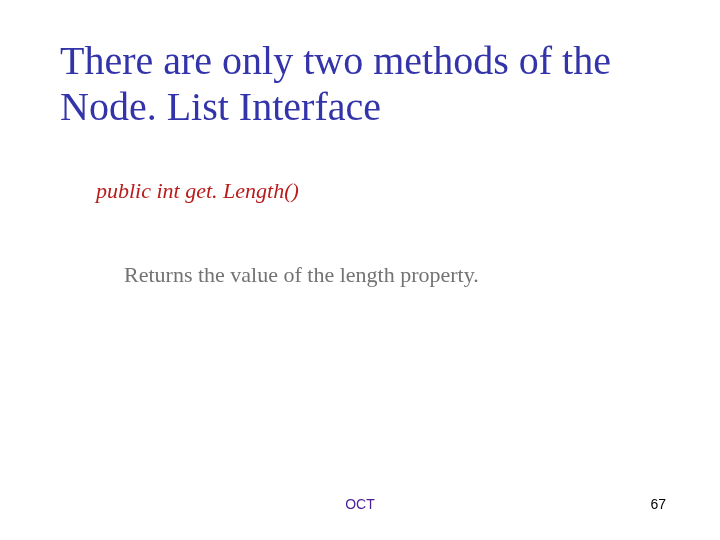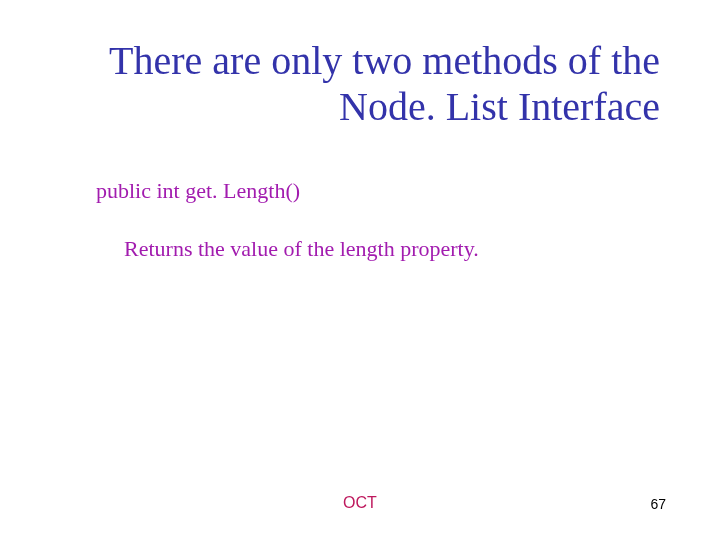--- a/index.html
+++ b/index.html
@@ -18,47 +18,48 @@
     .slide {
       width: 100%;
       height: 100%;
       position: relative;
       padding: 30px 60px 0 60px;
     }
     .title {
       color: #3333aa;
       font-size: 40px;
       font-weight: normal;
-      text-align: right;
+      text-align: left;
       line-height: 1.15;
       margin-top: 8px;
       margin-bottom: 48px;
     }
     .method-signature {
-      color: #a21caf;
+      color: #b91c1c;
       font-size: 22px;
       font-weight: normal;
       margin-left: 36px;
-      margin-bottom: 32px;
+      margin-bottom: 58px;
+      font-style: italic;
     }
     .method-description {
-      color: #a21caf;
+      color: #737373;
       font-size: 22px;
       font-weight: normal;
       margin-left: 64px;
     }
     .footer-center {
       position: absolute;
       bottom: 28px;
       left: 0;
       width: 100%;
       text-align: center;
       font-family: Arial, Helvetica, sans-serif;
-      font-size: 16px;
-      color: #be185d;
+      font-size: 14px;
+      color: #4c1d95;
     }
     .footer-right {
       position: absolute;
       bottom: 28px;
       right: 54px;
       font-family: Arial, Helvetica, sans-serif;
       font-size: 14px;
       color: #000000;
       text-align: center;
     }

